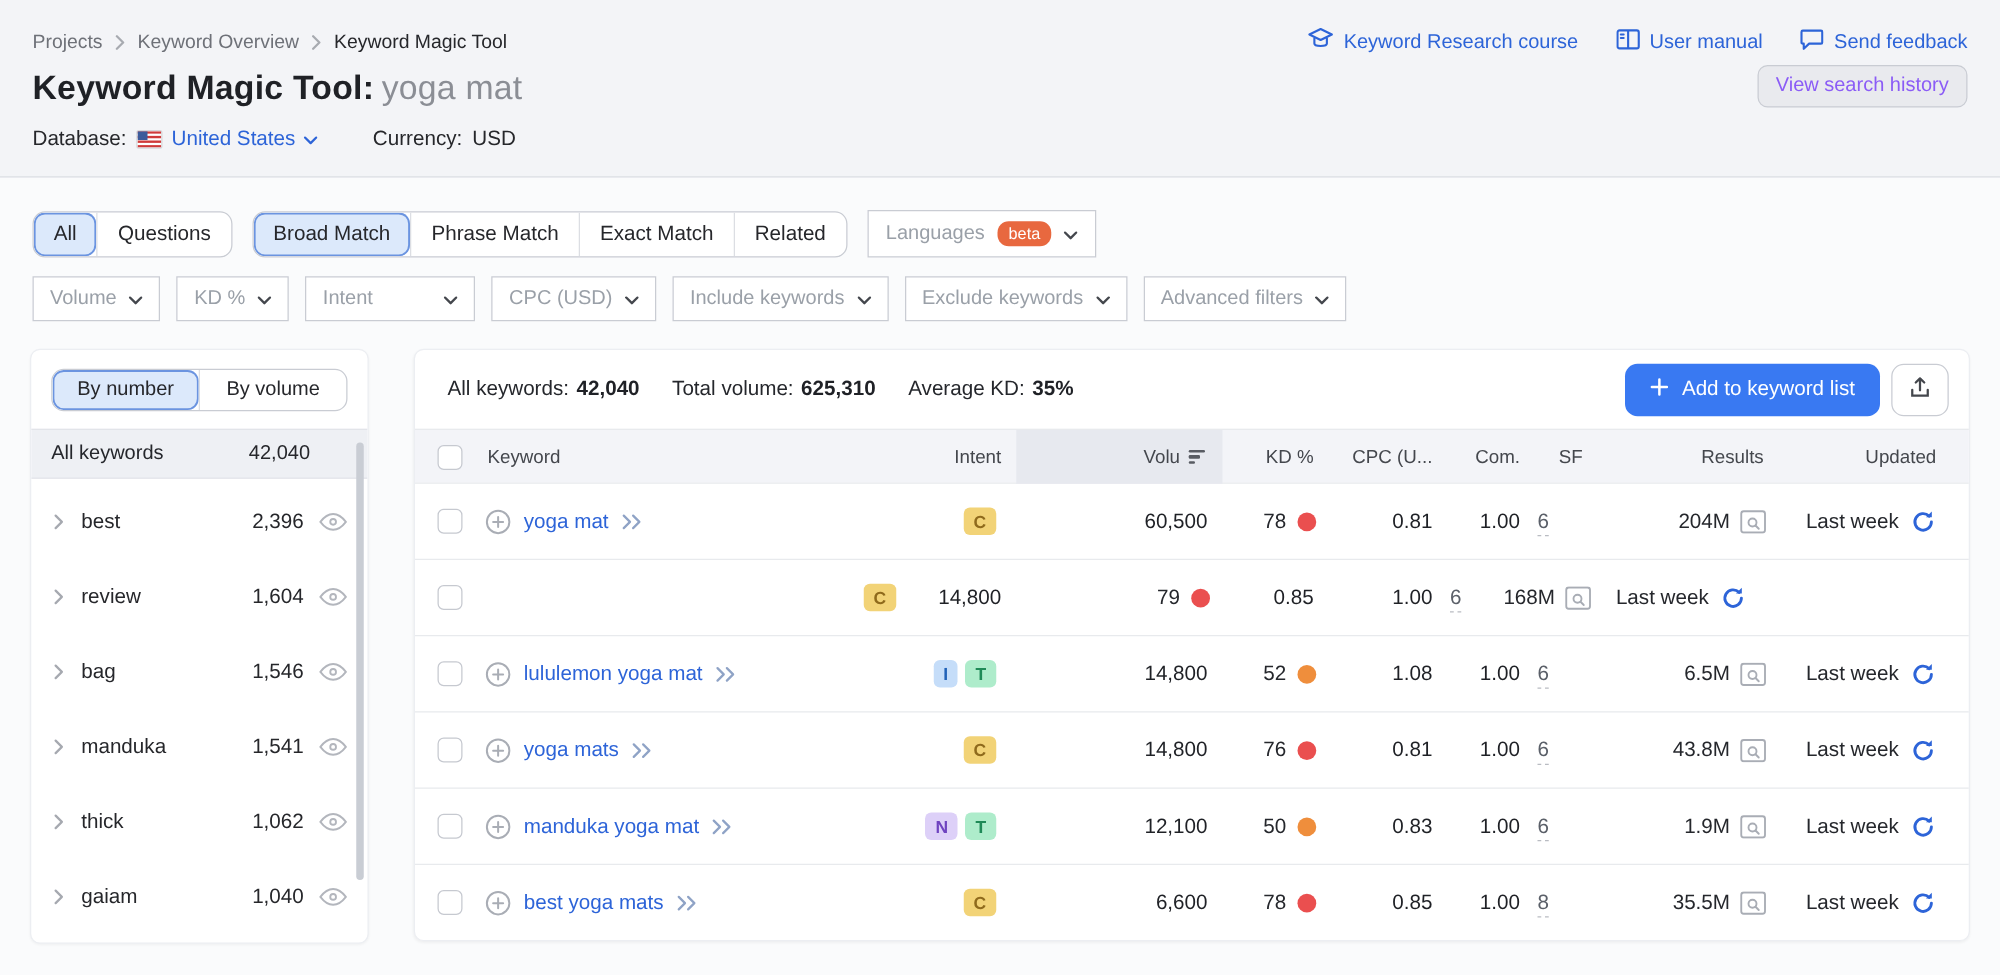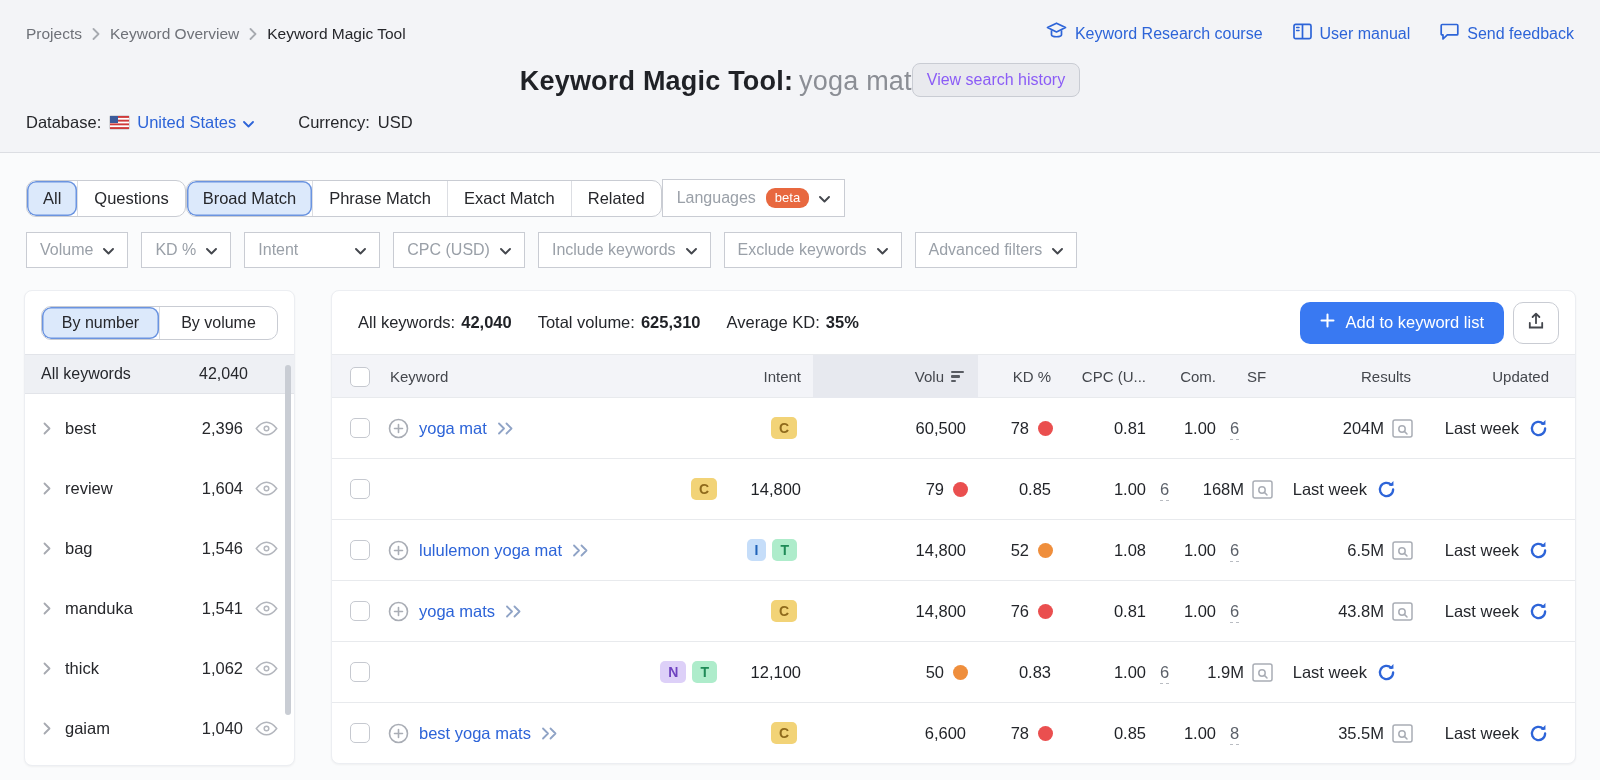--- a/index.html
+++ b/index.html
@@ -9,33 +9,33 @@
 
   
   .tophead { background:#f3f4f7; border-bottom:1px solid #dcdee3; padding:22px 26px 20px 26px; }
   .topbar { display:flex; justify-content:space-between; align-items:center; }
   .breadcrumb { display:flex; align-items:center; gap:10px; font-size:15.5px; color:#6e7178; }
   .breadcrumb .crumb { cursor:pointer; }
   .breadcrumb .crumb.current { color:#26272b; }
   .crumb-sep { color:#a7aab0; display:flex; align-items:center; }
   .top-links { display:flex; align-items:center; gap:30px; }
   .top-link { display:flex; align-items:center; gap:8px; color:#2d64d8; font-size:16px; cursor:pointer; }
-  .title-row { display:flex; justify-content:center; align-items:flex-end; margin-top:18px; }
+  .title-row { display:flex; justify-content:space-between; align-items:flex-end; margin-top:6px; }
   .page-title { font-size:27px; font-weight:bold; color:#1f2126; letter-spacing:.2px; }
   .page-title .query { font-weight:normal; color:#8b8e95; margin-left:6px; }
   .btn-history { background:#e9eaee; border:1px solid #c9ccd3; border-radius:8px; padding:7px 14px; font-size:16px; color:#8b5cf6; cursor:pointer; }
   .meta-row { display:flex; align-items:center; gap:44px; margin-top:16px; font-size:16.5px; }
   .meta-item { display:flex; align-items:center; gap:8px; }
   .meta-label { color:#26272b; }
   .db-link { color:#2d64d8; display:flex; align-items:center; gap:7px; cursor:pointer; }
   .flag { border:1px solid #d5d7db; border-radius:2px; line-height:0; }
 
   
   .filters-section { padding:26px 26px 0 26px; }
-  .tabs-row { display:flex; align-items:center; }
+  .tabs-row { display:flex; align-items:center; gap:16px; }
   .tab-group { display:flex; background:#fff; border:1px solid #c9ccd3; border-radius:10px; overflow:hidden; }
   .tab { padding:8px 16px; font-size:16.5px; color:#26272b; border-left:1px solid #dcdee3; cursor:pointer; white-space:nowrap; }
   .tab:first-child { border-left:none; }
   .tab.selected { background:var(--selected-tab-bg,#dce9fb); box-shadow:inset 0 0 0 1.5px var(--selected-tab-border,#6b94e0); border-radius:9px; }
   .pill-dd { display:flex; align-items:center; gap:10px; background:#fff; border:1px solid #c9ccd3; border-radius:0; padding:8px 14px; font-size:16px; cursor:pointer; }
   .pill-dd .dd-label { color:#9aa0a8; }
   .pill-dd .chev { color:#44474d; display:flex; margin-top:2px; }
   .beta-badge { background:var(--beta-badge,#e8683f); color:#fff; font-size:13px; border-radius:9px; padding:2px 9px 3px 9px; }
   .filter-row { display:flex; align-items:center; gap:13px; margin-top:15px; }
   .filter-row .pill-dd { padding:8px 13px; }
@@ -614,20 +614,34 @@
                 <path d="M16.6 2v4.4h-4.4z" fill="#2d64d8"></path>
               </svg>
             </span>
           </div>
       </div>
 
       <div class="trow tgrid">
         <div class="c-check">
             <span class="checkbox"></span>
           </div>
+        <div class="c-keyword">
+          <span class="plus-circle">
+              <svg width="21" height="21" viewBox="0 0 21 21">
+                <circle cx="10.5" cy="10.5" r="9" fill="none" stroke="#a9adb5" stroke-width="1.6"></circle>
+                <path d="M10.5 6.5v8M6.5 10.5h8" stroke="#a9adb5" stroke-width="1.6" stroke-linecap="round"></path>
+              </svg>
+            </span>
+          <a class="kw-link">manduka yoga mat</a>
+          <span class="dbl-chevron">
+              <svg width="17" height="13" viewBox="0 0 17 13">
+                <path d="M2 1.5l5 5-5 5M9.5 1.5l5 5-5 5" fill="none" stroke="#8fa3c6" stroke-width="1.8" stroke-linecap="round" stroke-linejoin="round"></path>
+              </svg>
+            </span>
+        </div>
         <div class="c-intent">
             <span class="badge badge-N">N</span>
             <span class="badge badge-T">T</span>
           </div>
         <div class="c-num">12,100</div>
         <div class="c-kd">
             <span>50</span>
             <span class="dot dot-orange"></span>
           </div>
         <div class="c-num">0.83</div>

